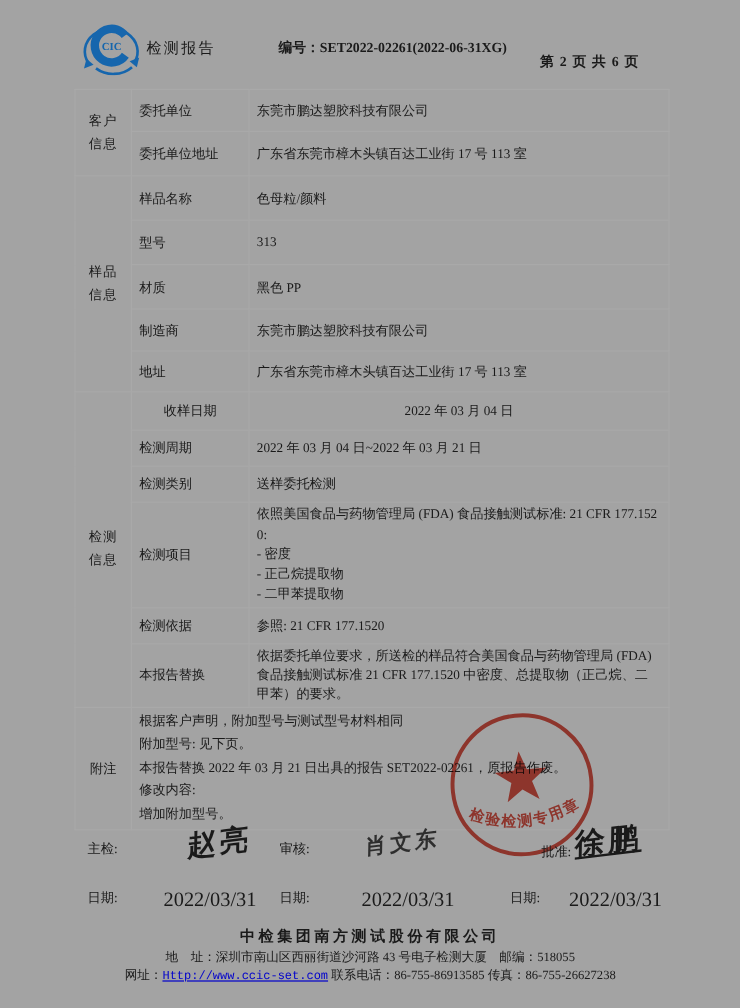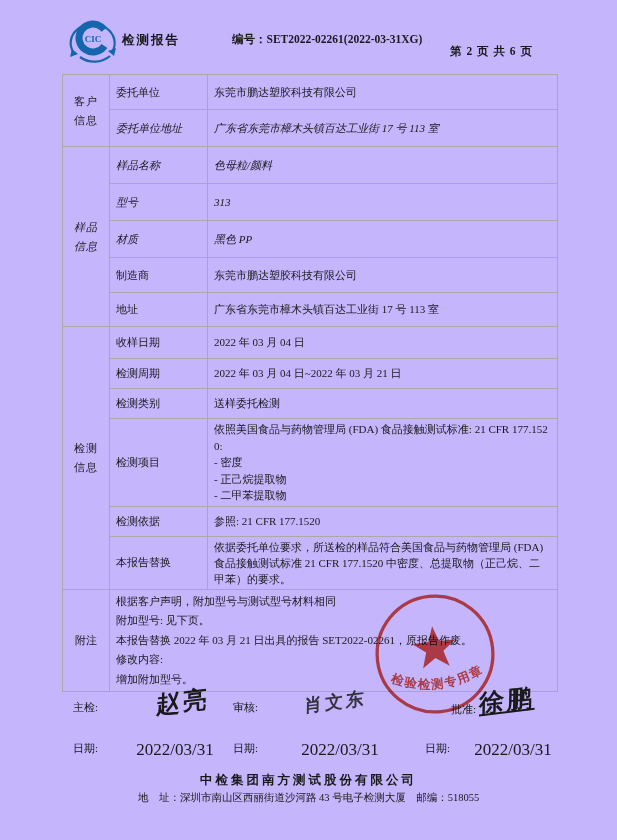--- a/index.html
+++ b/index.html
@@ -1,34 +1,34 @@
 <!DOCTYPE html>
 <html><head>
 <meta charset="utf-8">
 <style>
   html,body{margin:0;padding:0;background:#e8e8e8;}
   .page{
-    position:relative;width:617px;height:840px;background:#c4b5fd;
+    position:relative;width:617px;height:840px;background:#a3a3a3;
     font-family:"Liberation Serif","DejaVu Serif",serif;color:#1a1a1a;
     overflow:hidden;margin:0 auto;
   }
   
   .logo{position:absolute;left:60px;top:13px;width:66px;height:50px;}
-  .hdr-title{position:absolute;left:122px;top:32px;font-size:12.5px;font-weight:bold;letter-spacing:2px;}
+  .hdr-title{position:absolute;left:122px;top:32px;font-size:12.5px;font-weight:normal;letter-spacing:2px;}
   .hdr-no{position:absolute;left:232px;top:32px;font-size:11.5px;font-weight:bold;}
   .hdr-page{position:absolute;left:450px;top:44px;font-size:11.5px;font-weight:bold;letter-spacing:1px;}
   
   table.report{position:absolute;left:62px;top:74px;width:495px;border-collapse:collapse;table-layout:fixed;}
   table.report td{border:1px solid #a9a9a9;font-size:11px;vertical-align:middle;padding:2px 6px 2px 6px;word-break:break-all;}
   td.sec{text-align:center;padding:0;font-size:11.5px;}
   td.sec span{display:block;line-height:19px;letter-spacing:1px;}
   td.lbl{padding-left:6px;}
   td.val{padding-left:7px;}
-  tr.h30 td{height:30px;} tr.h32 td{height:32px;font-style:italic;} tr.h29 td{height:29px;}
-  tr.h27 td{height:27px;} tr.h25 td{height:25px;}
+  tr.h30 td{height:30px;} tr.h32 td{height:32px;} tr.h29 td{height:29px;}
+  tr.h27 td{height:27px;text-align:center;} tr.h25 td{height:25px;}
   td.items{line-height:16.5px;padding-top:4px;padding-bottom:4px;}
   td.items .ln{display:block;}
   td.concl{line-height:16px;padding-top:4px;padding-bottom:4px;height:40px;}
   td.note{line-height:19.5px;padding-top:4px;padding-bottom:4px;height:90px;vertical-align:middle;}
   td.note .ln{display:block;}
   
   .slabel{position:absolute;font-size:11px;}
   .sdate{position:absolute;font-size:17px;}
   .sig{position:absolute;font-weight:bold;transform:rotate(-7deg) skewX(-8deg);letter-spacing:3px;z-index:6;white-space:nowrap;}
   .sig1{left:138px;top:686px;width:90px;text-align:center;font-size:24px;}
@@ -55,21 +55,21 @@
     <path d="M 50,43 A 22,19 0 0 1 20,44" fill="none" stroke="#1666ad" stroke-width="2.2"></path>
     <polygon points="12,36 18,41 10,44" fill="#1666ad"></polygon>
     <polygon points="54,43 48,38 56,35" fill="#1666ad"></polygon>
 
     <circle cx="33" cy="25" r="14" fill="none" stroke="#1666ad" stroke-width="7" stroke-dasharray="70 18" transform="rotate(35 33 25)"></circle>
     <text x="33" y="28.5" text-anchor="middle" font-size="9" font-weight="bold" font-family="Liberation Serif, DejaVu Serif, serif" fill="#1666ad">CIC</text>
   </svg>
 
   <div class="hdr-title">检测报告</div>
   <div class="hdr-no">
-    <span>编号：</span><span>SET2022-02261(2022-03-31XG)</span>
+    <span>编号：</span><span>SET2022-02261(2022-06-31XG)</span>
   </div>
   <div class="hdr-page">第 2 页 共 6 页</div>
 
   <table class="report">
     <colgroup>
         <col style="width:47px">
         <col style="width:98px">
         <col style="width:350px">
       </colgroup>
     <tbody>
@@ -183,14 +183,19 @@
     <text font-size="11.6" font-weight="bold" fill="#d93a2b" letter-spacing="2.4" font-family="Liberation Serif, DejaVu Serif, serif">
       <textPath href="#stamp-ring" startOffset="50%" text-anchor="middle">中检集团南方测试股份有限公司</textPath>
     </text>
     <text font-size="12" font-weight="bold" fill="#d93a2b" letter-spacing="1.5" font-family="Liberation Serif, DejaVu Serif, serif">
       <textPath href="#stamp-arc" startOffset="50%" text-anchor="middle">检验检测专用章</textPath>
     </text>
   </svg>
 
   <div class="foot f1">中检集团南方测试股份有限公司</div>
   <div class="foot f2">地　址：深圳市南山区西丽街道沙河路 43 号电子检测大厦　邮编：518055</div>
+  <div class="foot f3">
+    <span>网址：</span><a class="link">Http://www.ccic-set.com</a>
+    <span>联系电话：86-755-86913585</span>
+    <span>传真：86-755-26627238</span>
+  </div>
 
 </div>
 
 </body></html>

